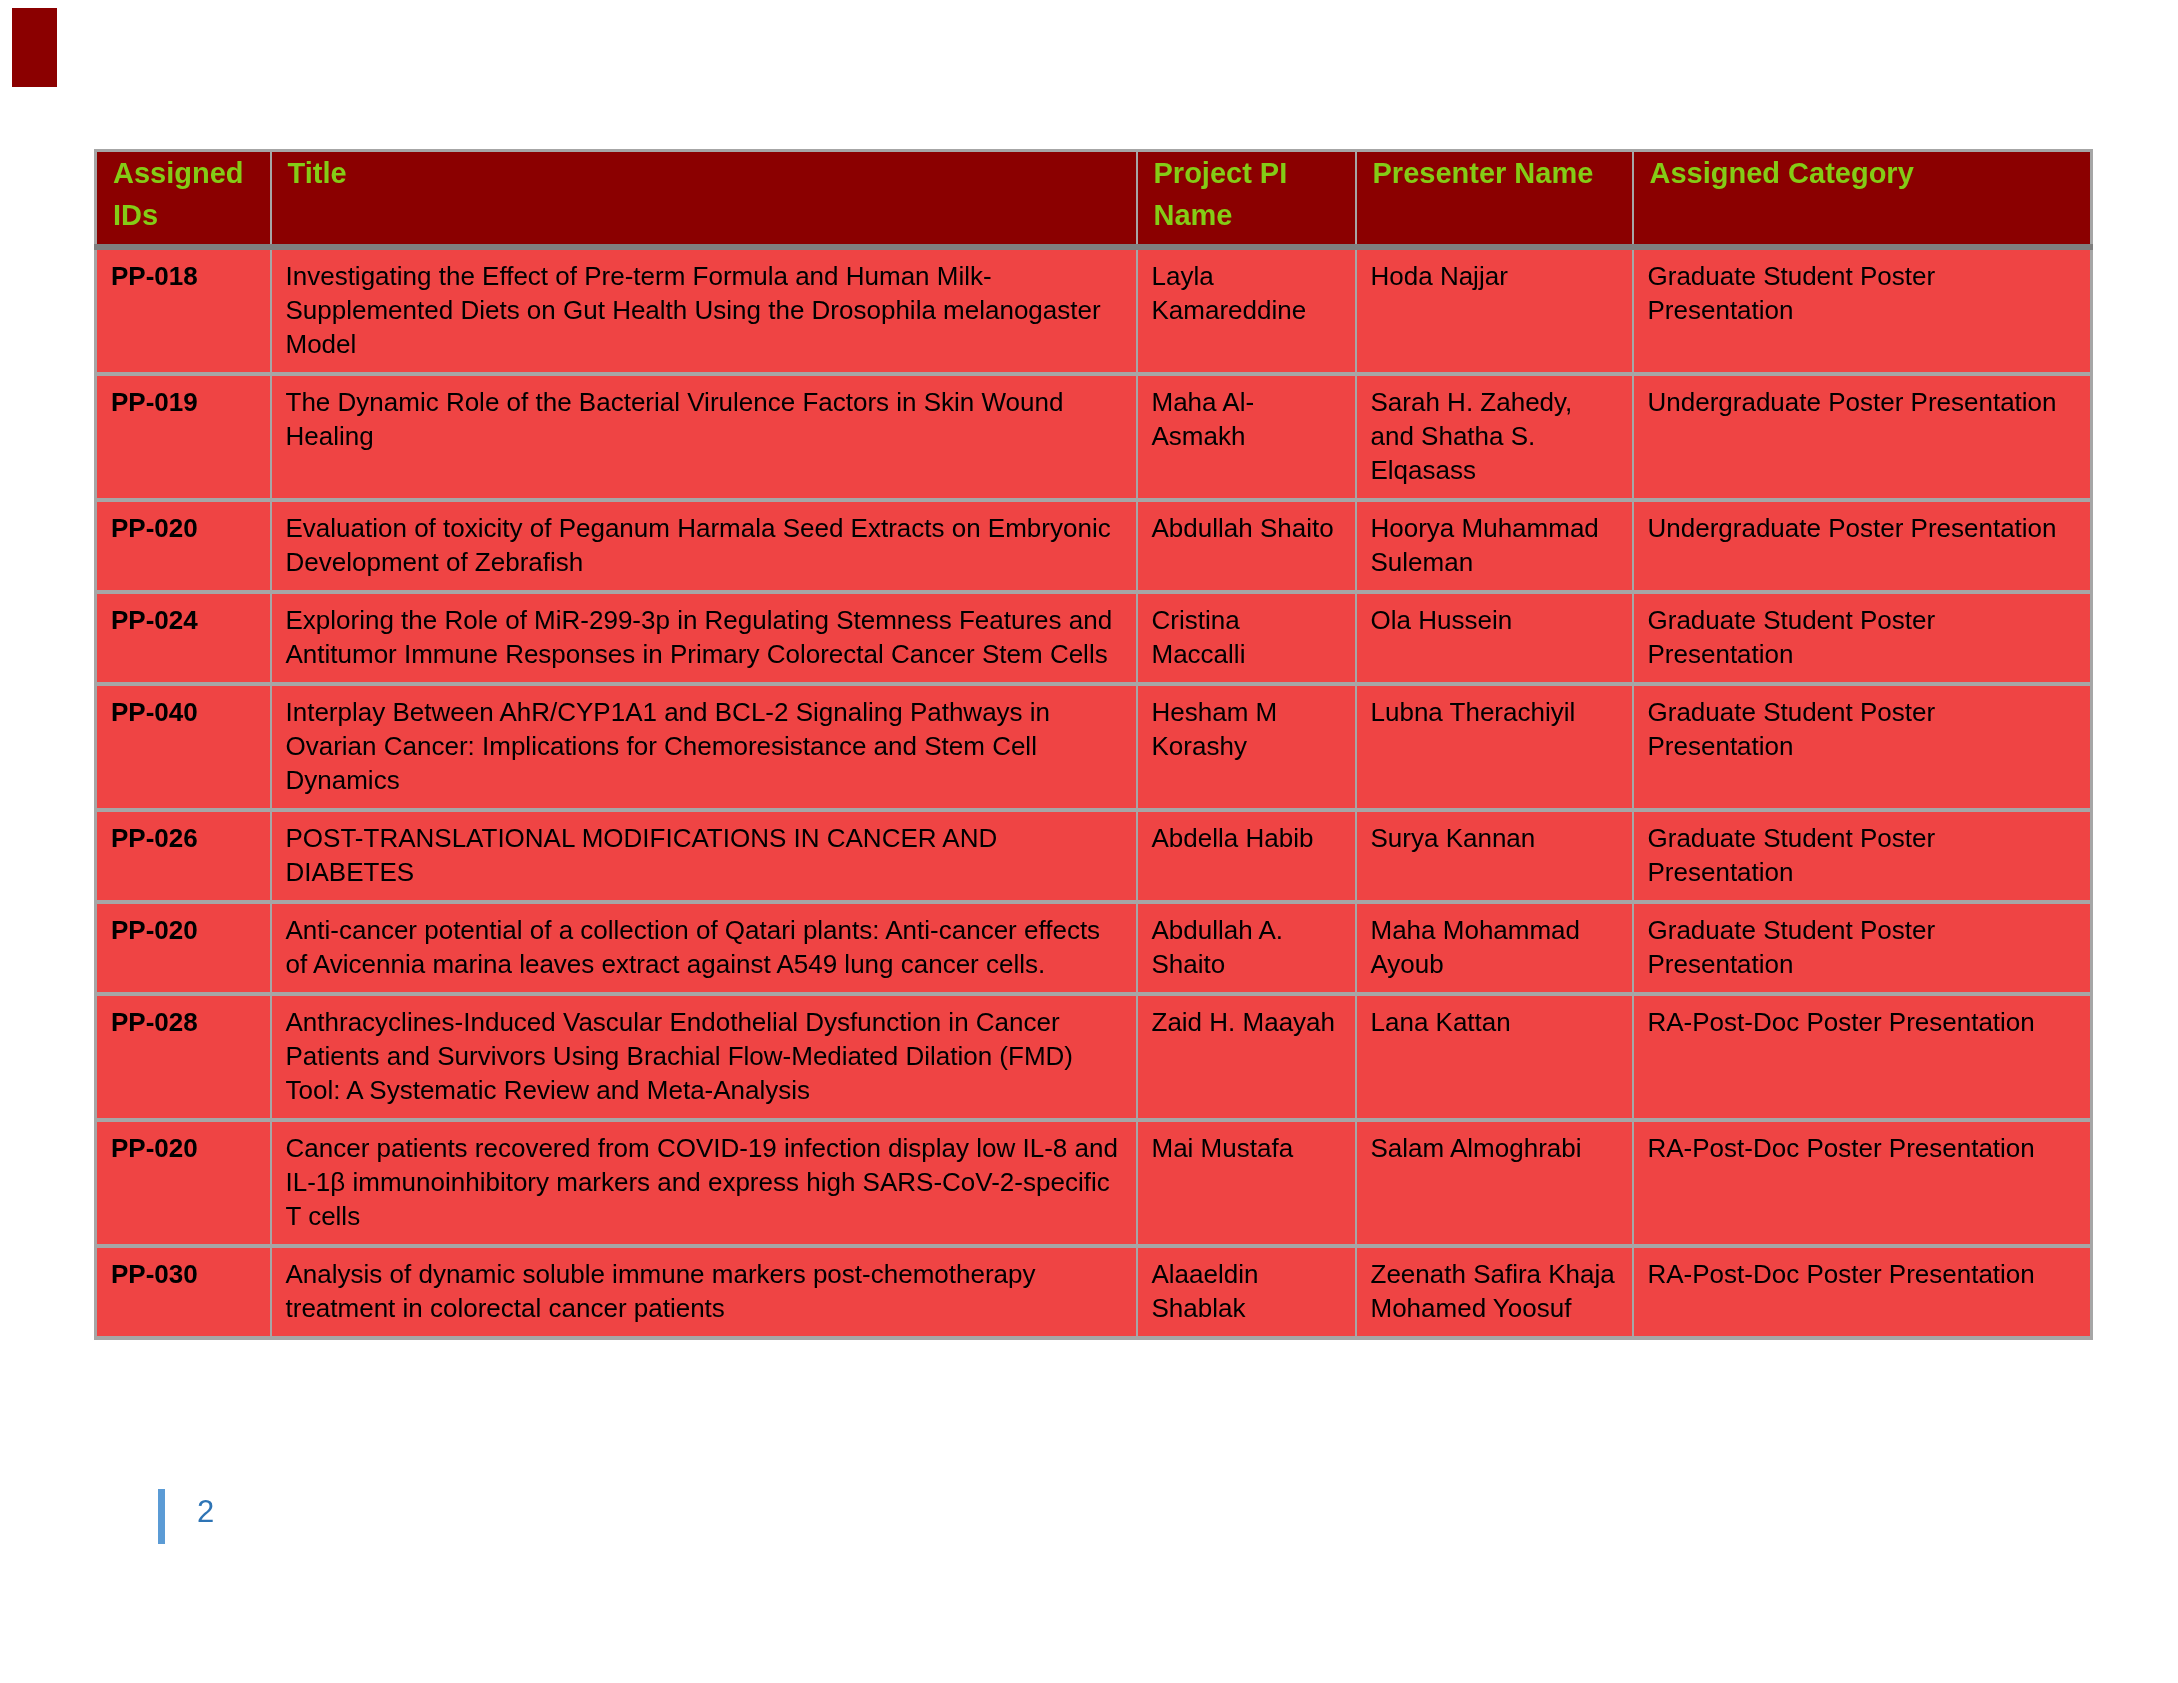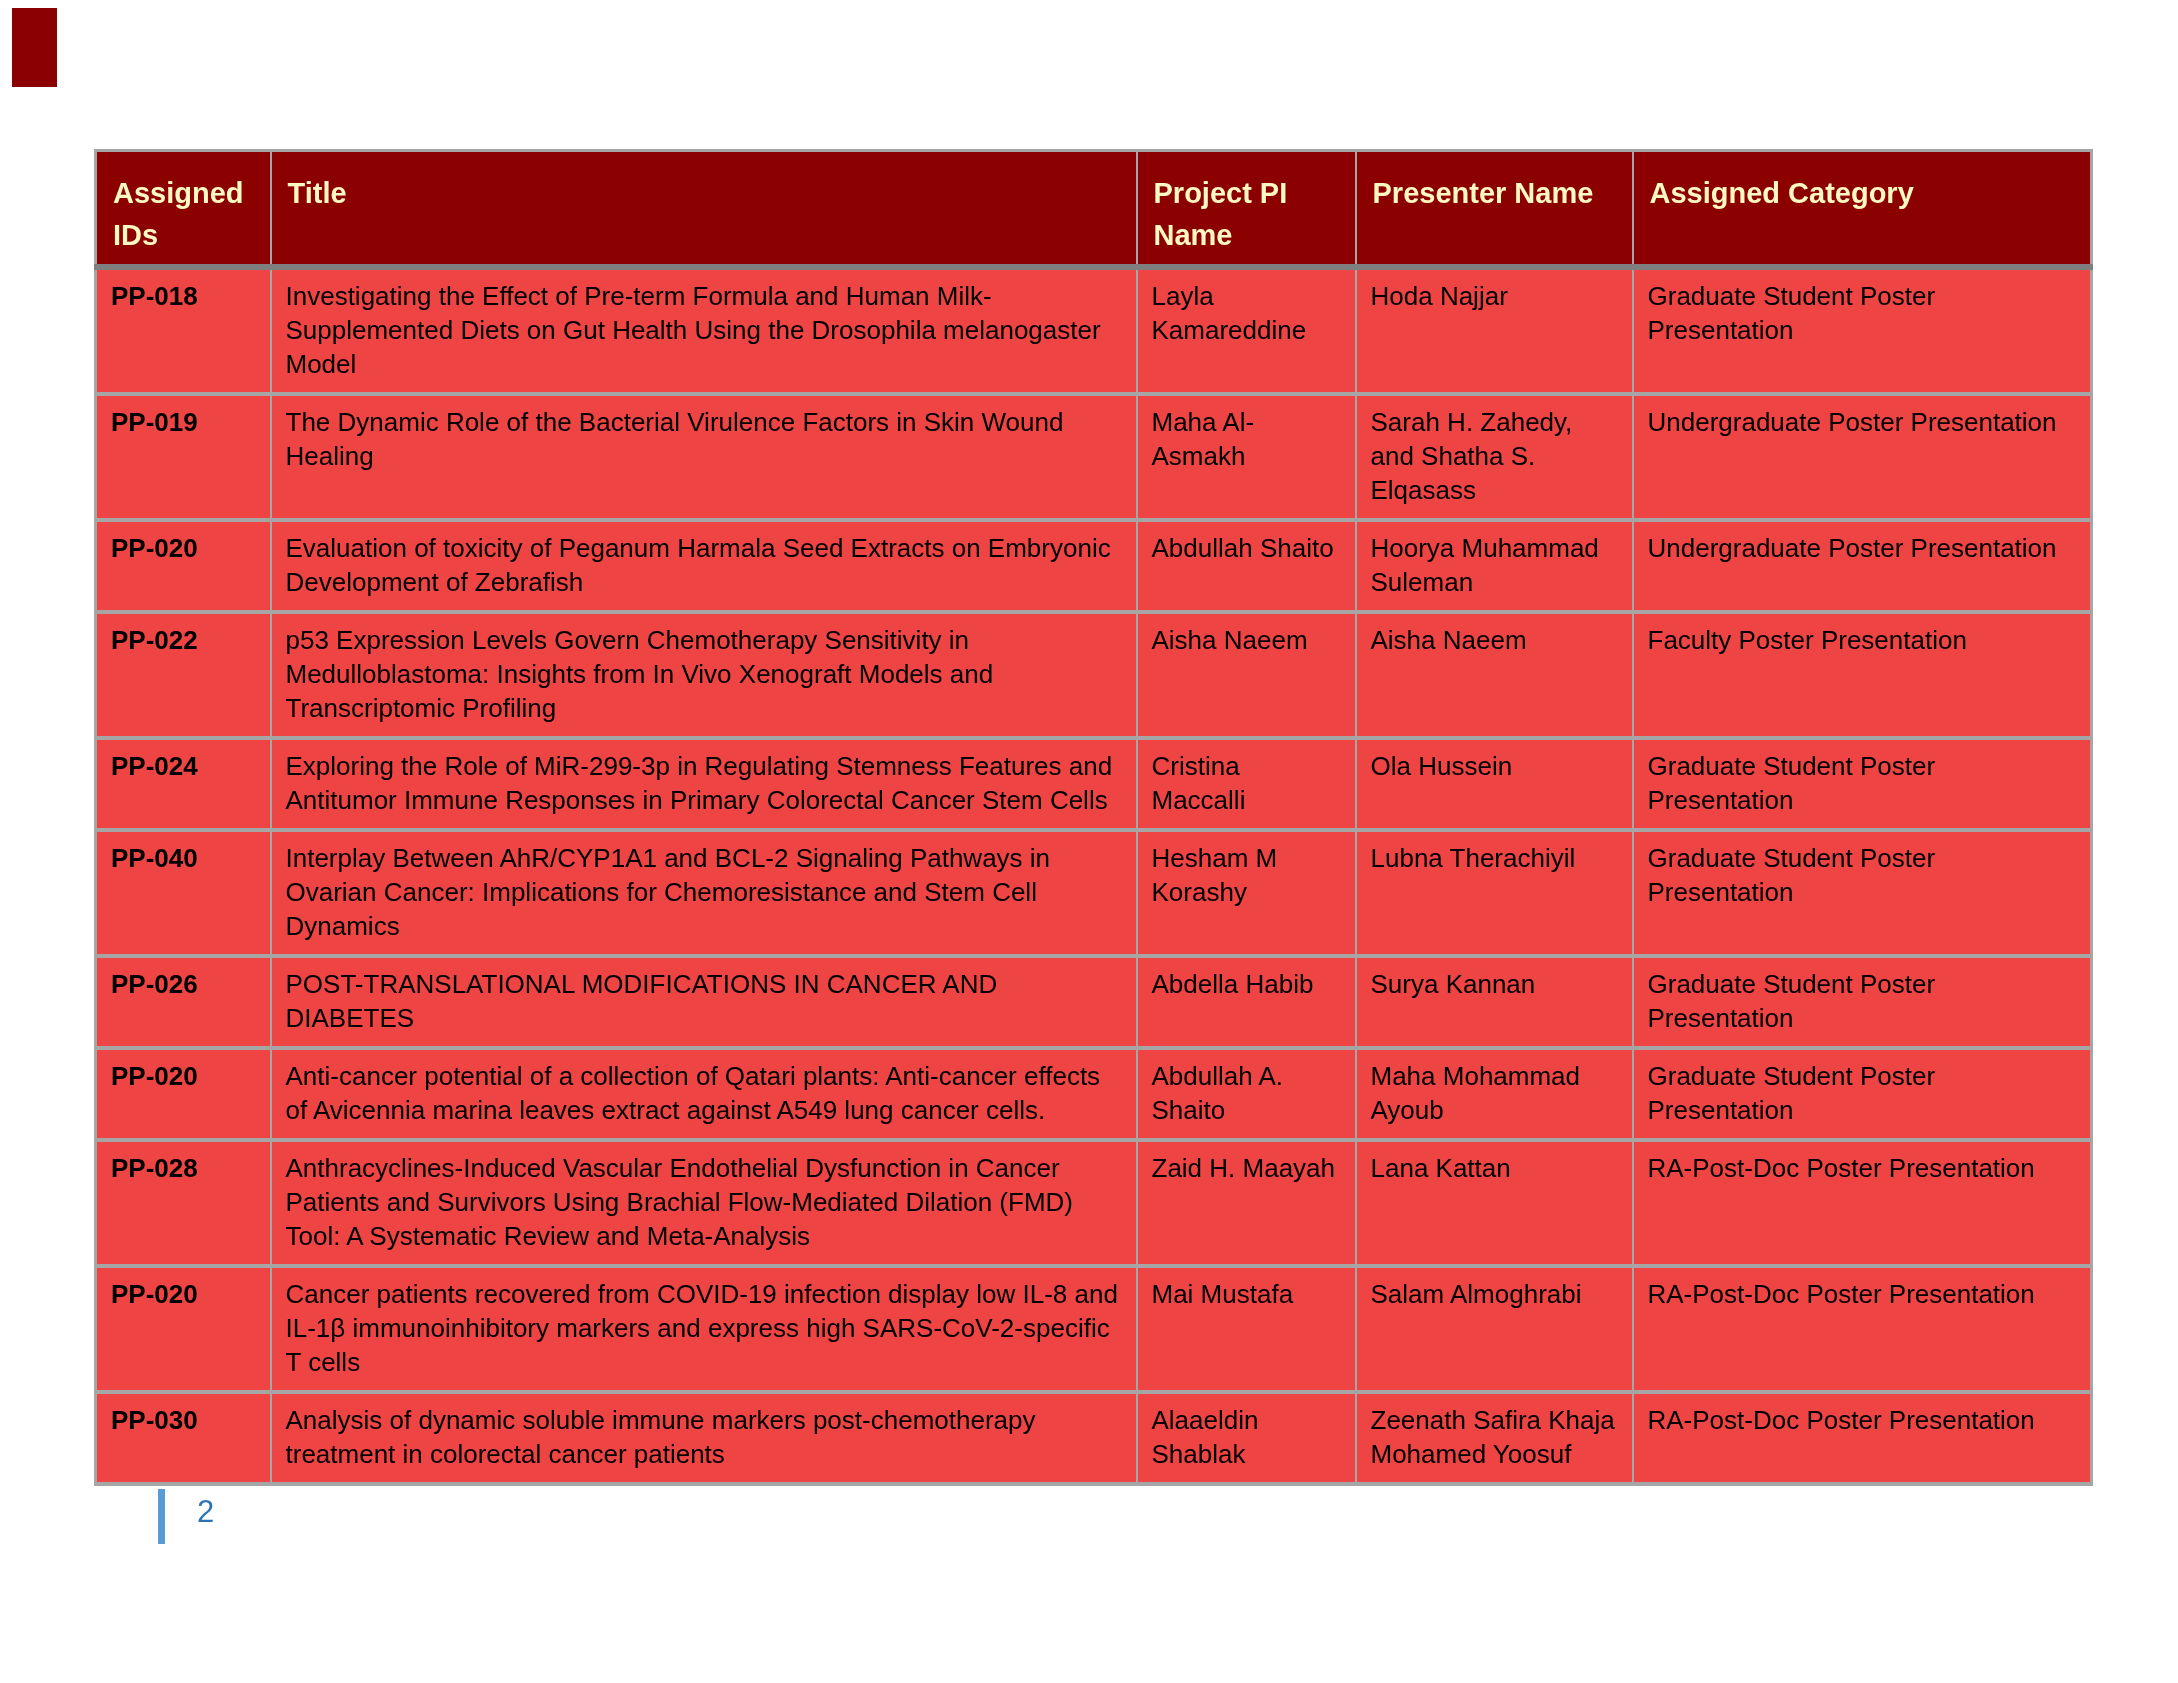--- a/index.html
+++ b/index.html
@@ -37,27 +37,27 @@
   }
 
   col.c-id        { width: 175px; }
   col.c-title     { width: 866px; }
   col.c-pi        { width: 219px; }
   col.c-presenter { width: 277px; }
   col.c-category  { width: 459px; }
 
   th {
     background: #8B0000;
-    color: #fef9c3;
+    color: #84cc16;
     font-size: 29px;
     font-weight: bold;
     text-align: left;
     vertical-align: top;
     line-height: 42px;
-    padding: 20px 16px 8px 16px;
+    padding: 0 16px 8px 16px;
     border: 2px solid #A6A6A6;
     border-bottom: 6px solid #7F7F7F;
   }
 
   td {
     font-size: 26px;
     line-height: 34px;
     vertical-align: top;
     text-align: left;
     padding: 9px 14px 11px 14px;
@@ -131,27 +131,20 @@
     <td class="cell-category">Undergraduate Poster Presentation</td>
   </tr>
       <tr>
     <td class="cell-id">PP-020</td>
     <td class="cell-title">Evaluation of toxicity of Peganum Harmala Seed Extracts on Embryonic Development of Zebrafish</td>
     <td class="cell-pi">Abdullah Shaito</td>
     <td class="cell-presenter">Hoorya Muhammad Suleman</td>
     <td class="cell-category">Undergraduate Poster Presentation</td>
   </tr>
       <tr>
-    <td class="cell-id">PP-022</td>
-    <td class="cell-title">p53 Expression Levels Govern Chemotherapy Sensitivity in Medulloblastoma: Insights from In Vivo Xenograft Models and Transcriptomic Profiling</td>
-    <td class="cell-pi">Aisha Naeem</td>
-    <td class="cell-presenter">Aisha Naeem</td>
-    <td class="cell-category">Faculty Poster Presentation</td>
-  </tr>
-      <tr>
     <td class="cell-id">PP-024</td>
     <td class="cell-title">Exploring the Role of MiR-299-3p in Regulating Stemness Features and Antitumor Immune Responses in Primary Colorectal Cancer Stem Cells</td>
     <td class="cell-pi">Cristina Maccalli</td>
     <td class="cell-presenter">Ola Hussein</td>
     <td class="cell-category">Graduate Student Poster Presentation</td>
   </tr>
       <tr>
     <td class="cell-id">PP-040</td>
     <td class="cell-title">Interplay Between AhR/CYP1A1 and BCL-2 Signaling Pathways in Ovarian Cancer: Implications for Chemoresistance and Stem Cell Dynamics</td>
     <td class="cell-pi"> Hesham M Korashy</td>

